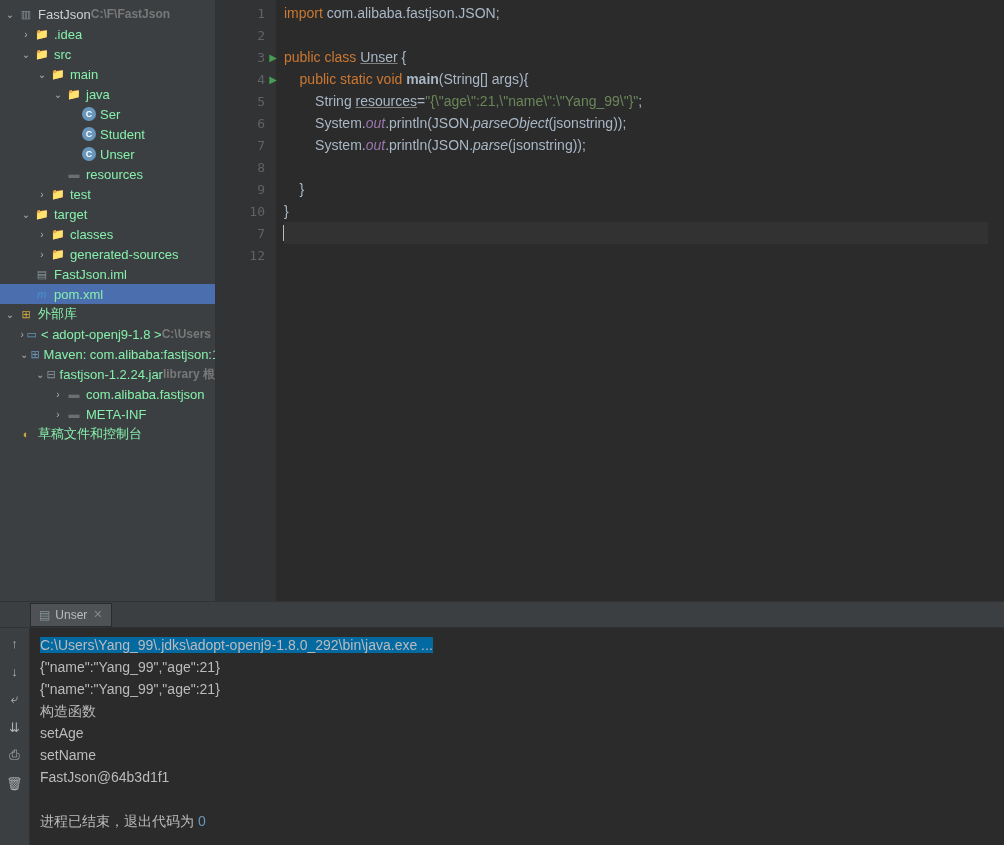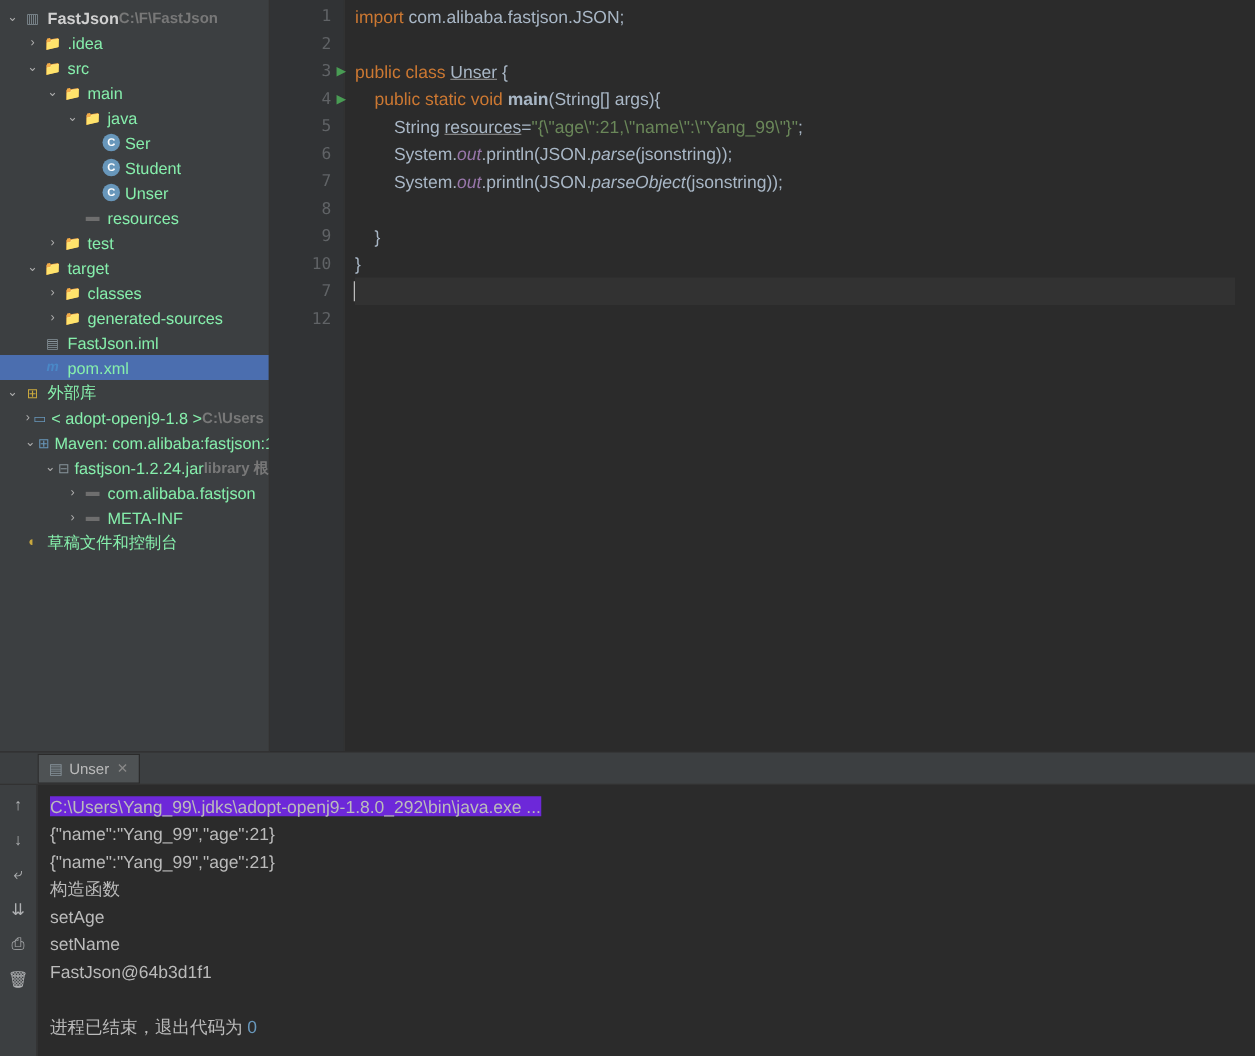--- a/index.html
+++ b/index.html
@@ -8,21 +8,21 @@
 .sidebar { width: 216px; background: #3c3f41; border-right: 1px solid #323232; overflow: hidden; }
 .tree { padding: 4px 0; }
 .tree-item { display: flex; align-items: center; height: 20px; padding: 0 4px; cursor: pointer; white-space: nowrap; }
 .tree-item.selected { background: #4b6eaf; color: #fff; }
 .tree-arrow { width: 12px; text-align: center; color: #adadad; font-size: 10px; }
 .tree-arrow.open::before { content: '⌄'; }
 .tree-arrow.closed::before { content: '›'; }
 .tree-icon { width: 16px; height: 16px; margin: 0 4px 0 2px; display: flex; align-items: center; justify-content: center; font-size: 11px; }
 .tree-label { color: #86efac; }
 .tree-label.dim { color: #787878; font-size: 12px; font-weight: bold; }
-.tree-label.bold { font-weight: bold; color: #d0d0d0; }
+.tree-label.bold { font-weight: normal; color: #d0d0d0; }
 .folder-icon { color: #87939a; }
 .folder-orange { color: #cc7832; }
 .folder-blue { color: #5a8cc4; }
 .java-icon { background: #6897bb; color: #fff; border-radius: 8px; width: 14px; height: 14px; font-size: 9px; font-weight: bold; }
 .m-icon { color: #4a88c7; font-weight: bold; font-style: italic; }
 .xml-icon { color: #87939a; }
 .jar-icon { color: #87939a; }
 .lib-icon { color: #c9a83e; }
 
 .editor-area { flex: 1; display: flex; background: #2b2b2b; }
@@ -42,21 +42,21 @@
 
 .bottom-panel { height: 244px; background: #2b2b2b; border-top: 1px solid #323232; display: flex; flex-direction: column; }
 .tab-bar { height: 26px; background: #3c3f41; display: flex; align-items: center; padding-left: 30px; border-bottom: 1px solid #323232; }
 .tab { display: flex; align-items: center; height: 24px; padding: 0 8px; background: #4e5254; color: #bbb; border: 1px solid #2b2b2b; font-size: 12px; }
 .tab-close { margin-left: 6px; color: #888; font-size: 11px; cursor: pointer; }
 .console-body { flex: 1; display: flex; }
 .console-toolbar { width: 30px; background: #3c3f41; border-right: 1px solid #323232; display: flex; flex-direction: column; align-items: center; padding-top: 4px; gap: 6px; }
 .toolbar-btn { width: 22px; height: 22px; display: flex; align-items: center; justify-content: center; color: #afb1b3; cursor: pointer; font-size: 13px; }
 .console-output { flex: 1; padding: 6px 10px; font-family: 'Consolas', monospace; font-size: 14px; line-height: 22px; color: #bbbbbb; }
 .out-line { white-space: pre; }
-.out-hilite { background: #6d28d9; }
+.out-hilite { background: #0369a1; }
 .out-num { color: #6897bb; }
 </style>
 </head>
 <body>
 
 <div class="main-container">
   <div class="sidebar">
     <div class="tree" id="tree">
         <div class="tree-item" style="padding-left: 4px;">
           <span class="tree-arrow open"></span>
@@ -187,22 +187,22 @@
         <div class="gutter-line">10</div>
         <div class="gutter-line">7</div>
         <div class="gutter-line">12</div>
       </div>
     <div class="code" id="code">
         <div class="code-line"><span class="kw">import </span><span class="cls">com.alibaba.fastjson.JSON</span><span class="cls">;</span></div>
         <div class="code-line"></div>
         <div class="code-line"><span class="kw">public class </span><span class="under">Unser</span><span class="cls"> {</span></div>
         <div class="code-line"><span class="cls">    </span><span class="kw">public static void </span><span class="cls" style="font-weight:bold">main</span><span class="cls">(String[] args){</span></div>
         <div class="code-line"><span class="cls">        String </span><span class="under">resources</span><span class="cls">=</span><span class="str">"{\"age\":21,\"name\":\"Yang_99\"}"</span><span class="cls">;</span></div>
+        <div class="code-line"><span class="cls">        System.</span><span class="ital">out</span><span class="cls">.println(JSON.</span><span class="method-ital">parseObject</span><span class="cls">(jsonstring));</span></div>
         <div class="code-line"><span class="cls">        System.</span><span class="ital">out</span><span class="cls">.println(JSON.</span><span class="method-ital">parse</span><span class="cls">(jsonstring));</span></div>
-        <div class="code-line"><span class="cls">        System.</span><span class="ital">out</span><span class="cls">.println(JSON.</span><span class="method-ital">parseObject</span><span class="cls">(jsonstring));</span></div>
         <div class="code-line"></div>
         <div class="code-line"><span class="cls">    }</span></div>
         <div class="code-line"><span class="cls">}</span></div>
         <div class="code-line current"><span class="cursor">&nbsp;</span></div>
       </div>
   </div>
 </div>
 
 <div class="bottom-panel">
   <div class="tab-bar">

